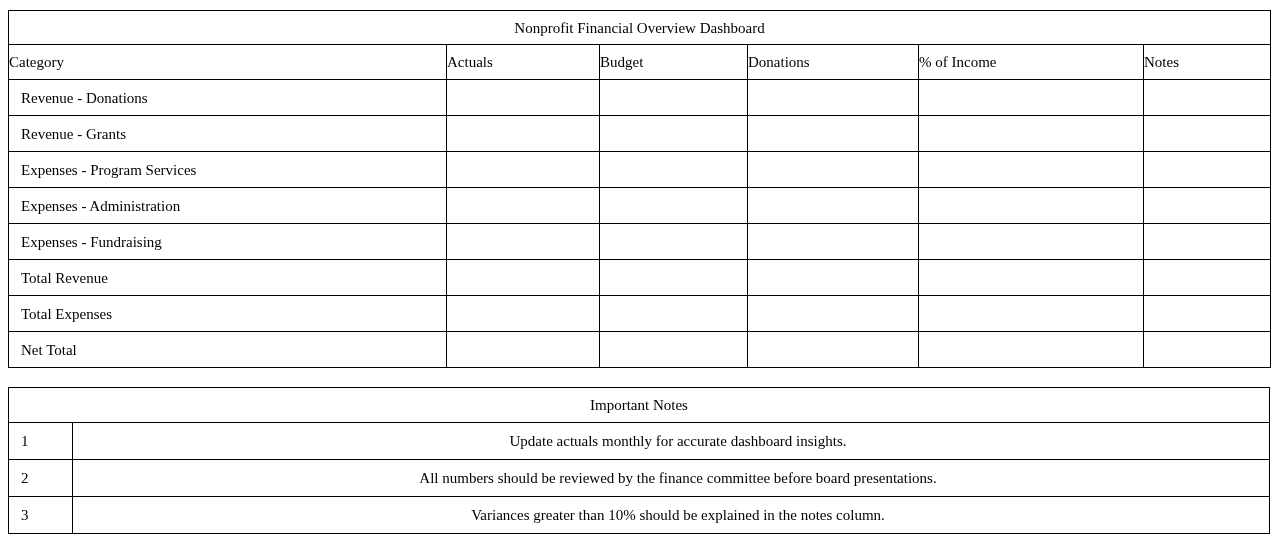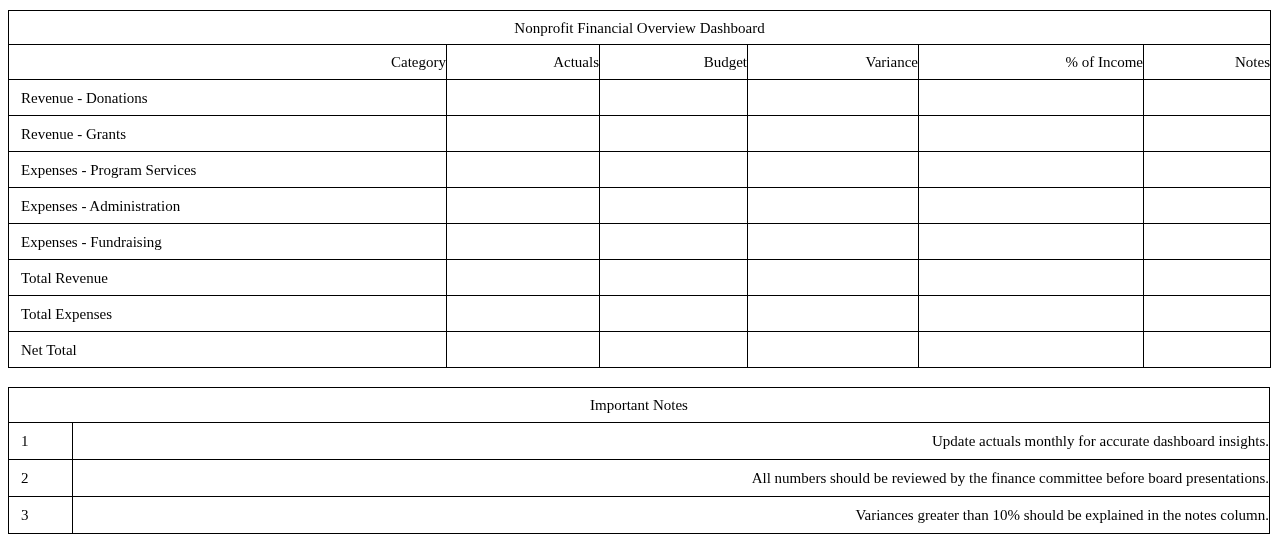--- a/index.html
+++ b/index.html
@@ -43,21 +43,21 @@
   
   .title-cell {
     height: 33px;
     text-align: center;
     font-weight: bold;
     font-size: 15.5px;
     margin-left: 10px;
   }
   .col-header {
     height: 34px;
-    text-align: right;
+    text-align: left;
     font-weight: bold;
     font-size: 15.5px;
   }
   .data-row td {
     height: 35px;
   }
   .cat-cell {
     text-align: left;
     padding-left: 12px !important;
     white-space: nowrap;
@@ -88,21 +88,21 @@
   }
   .note-row td {
     height: 36px;
   }
   .note-num {
     width: 64px;
     text-align: left;
     padding-left: 12px !important;
   }
   .note-text {
-    text-align: right;
+    text-align: center;
     padding-left: 14px !important;
     white-space: nowrap;
   }
 </style>
 </head>
 <body>
 
 <div class="page">
 
   <table class="main-table">
@@ -115,21 +115,21 @@
         <col class="c-notes">
     </colgroup>
     <thead>
       <tr>
         <td class="title-cell" colspan="6">Nonprofit Financial Overview Dashboard</td>
       </tr>
       <tr>
         <th class="col-header">Category</th>
         <th class="col-header">Actuals</th>
         <th class="col-header">Budget</th>
-        <th class="col-header">Variance</th>
+        <th class="col-header">Donations</th>
         <th class="col-header">% of Income</th>
         <th class="col-header">Notes</th>
       </tr>
     </thead>
     <tbody>
       <tr class="data-row">
         <td class="cat-cell">Revenue - Donations</td>
         <td class="value-cell"></td>
         <td class="value-cell"></td>
         <td class="value-cell"></td>

